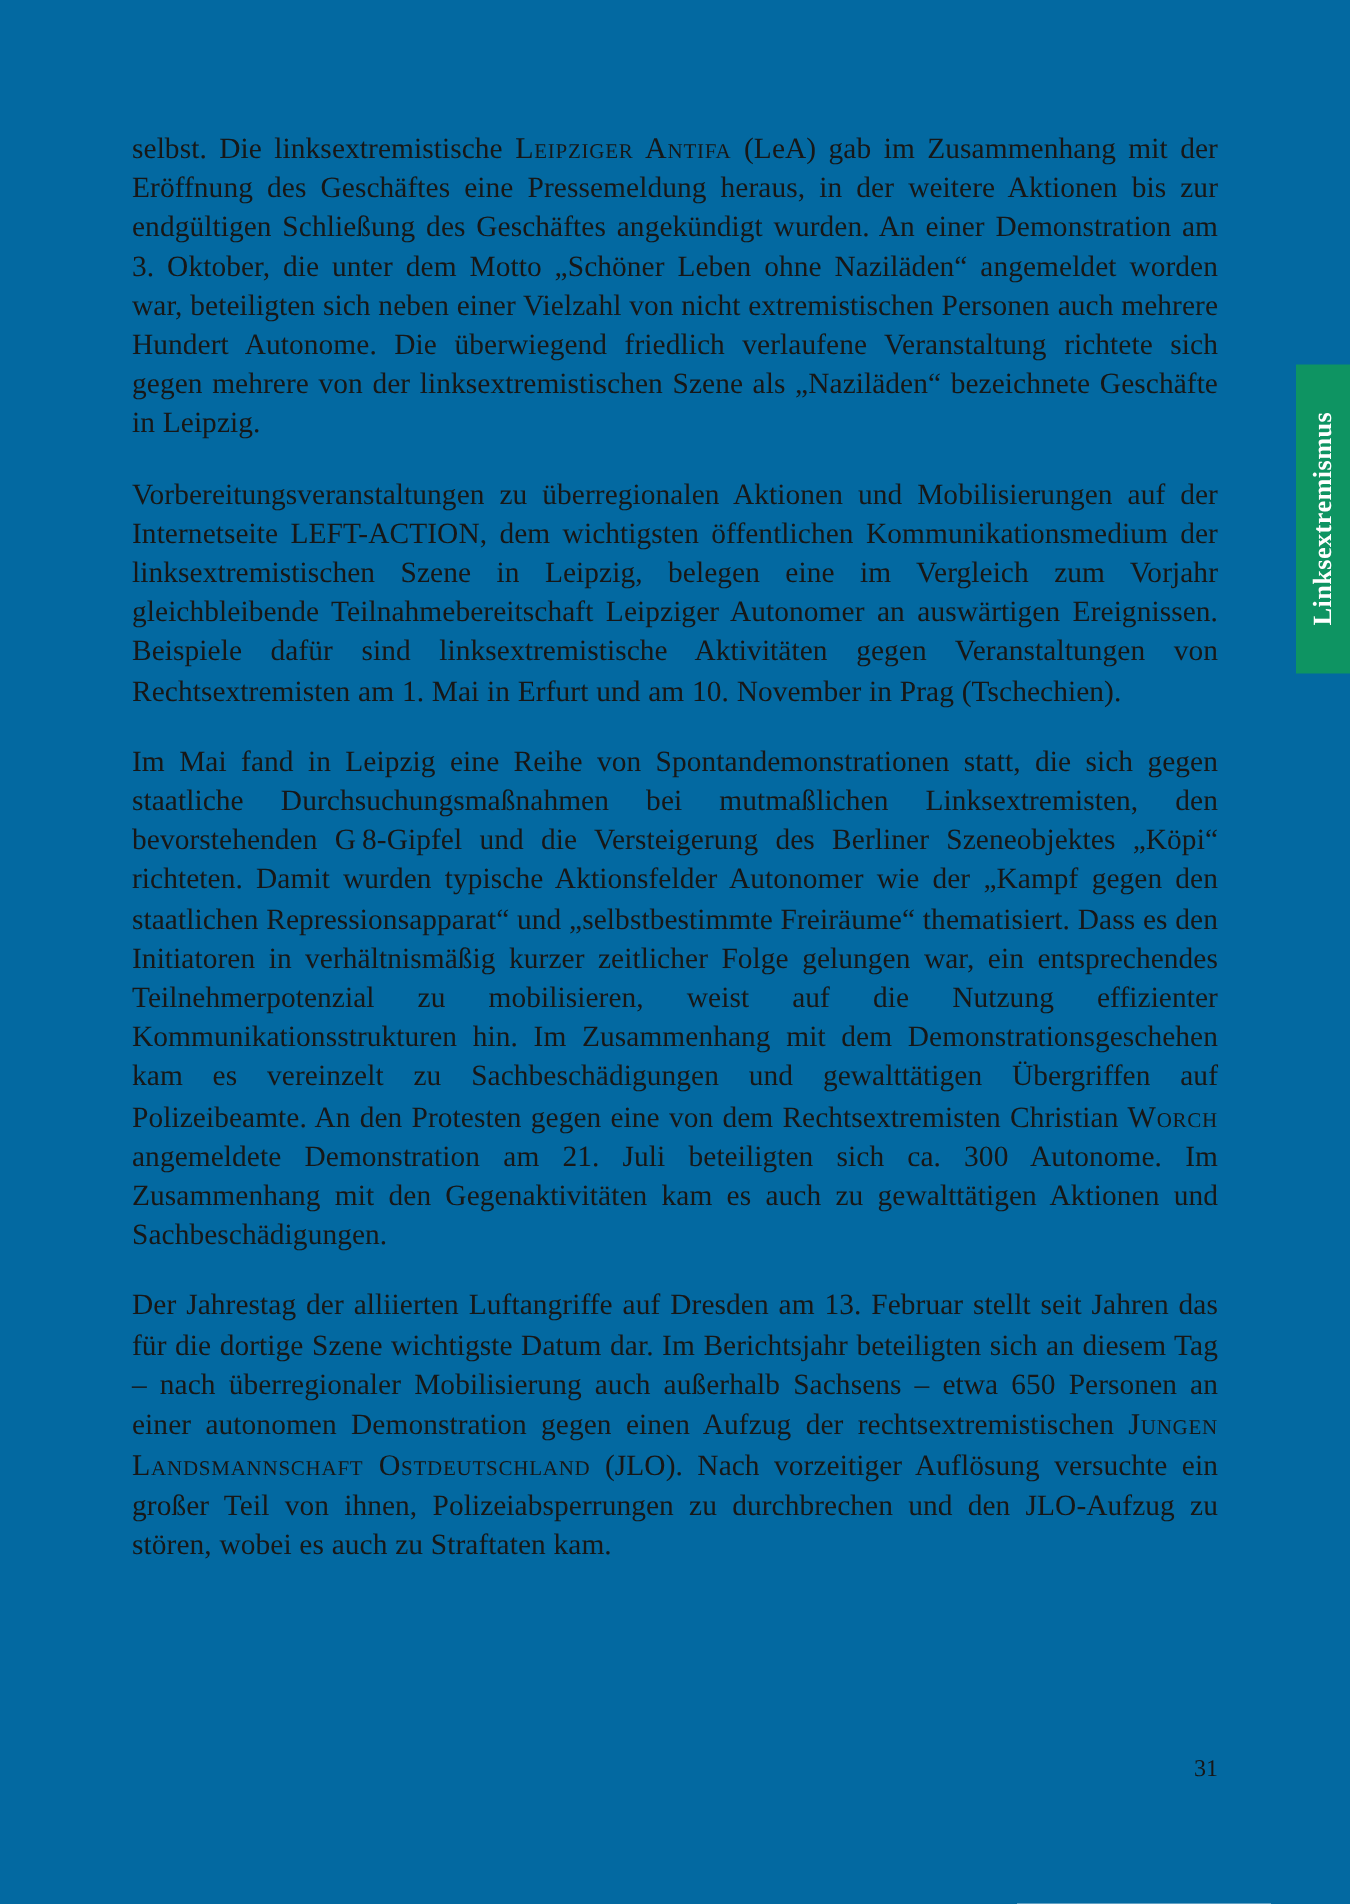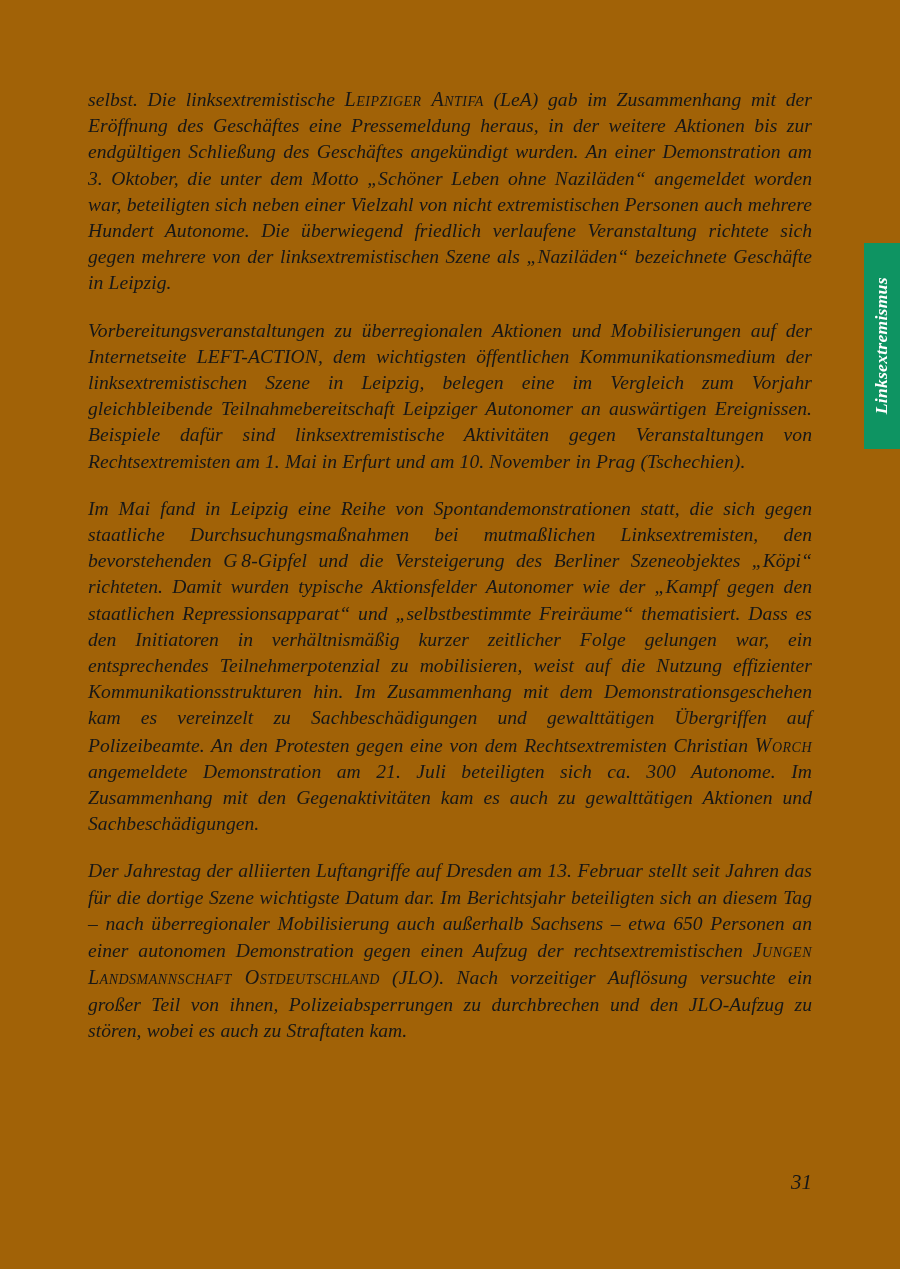--- a/index.html
+++ b/index.html
@@ -75,30 +75,30 @@
     transform: rotate(-90deg);
     transform-origin: center center;
     line-height: 1;
   }
 
   
   .folio {
     position: absolute;
     right: 88px;
     top: 1172px;
-    font-size: 21px;
+    font-size: 16px;
     line-height: 1;
     color: #171717;
     text-align: right;
   }
 </style>
 </head>
 <body>
 
-<div class="page" style="background: #a16207; font-style: italic;">
+<div class="page" style="background: #0369a1;">
 
   <div class="text-column">
     <p class="para">selbst. Die linksextremistische <span class="sc">Leipziger Antifa</span> (LeA) gab im Zusammenhang mit der Eröffnung des Geschäftes eine Pressemeldung heraus, in der weitere Aktionen bis zur endgültigen Schließung des Geschäftes angekündigt wurden. An einer Demonstration am 3. Oktober, die unter dem Motto „Schöner Leben ohne Naziläden“ angemeldet worden war, beteiligten sich neben einer Vielzahl von nicht extremistischen Personen auch mehrere Hundert Autonome. Die überwiegend friedlich verlaufene Veranstaltung richtete sich gegen mehrere von der linksextremistischen Szene als „Naziläden“ bezeichnete Geschäfte in Leipzig.</p>
     <p class="para">Vorbereitungsveranstaltungen zu überregionalen Aktionen und Mobilisierungen auf der Internetseite LEFT-ACTION, dem wichtigsten öffentlichen Kommunikationsmedium der linksextremistischen Szene in Leipzig, belegen eine im Vergleich zum Vorjahr gleichbleibende Teilnahmebereitschaft Leipziger Autonomer an auswärtigen Ereignissen. Beispiele dafür sind linksextremistische Aktivitäten gegen Veranstaltungen von Rechtsextremisten am 1. Mai in Erfurt und am 10. November in Prag (Tschechien).</p>
     <p class="para">Im Mai fand in Leipzig eine Reihe von Spontandemonstrationen statt, die sich gegen staatliche Durchsuchungsmaßnahmen bei mutmaßlichen Linksextremisten, den bevorstehenden G 8-Gipfel und die Versteigerung des Berliner Szeneobjektes „Köpi“ richteten. Damit wurden typische Aktionsfelder Autonomer wie der „Kampf gegen den staatlichen Repressionsapparat“ und „selbstbestimmte Freiräume“ thematisiert. Dass es den Initiatoren in verhältnismäßig kurzer zeitlicher Folge gelungen war, ein entsprechendes Teilnehmerpotenzial zu mobilisieren, weist auf die Nutzung effizienter Kommunikationsstrukturen hin. Im Zusammenhang mit dem Demonstrationsgeschehen kam es vereinzelt zu Sachbeschädigungen und gewalttätigen Übergriffen auf Polizeibeamte. An den Protesten gegen eine von dem Rechtsextremisten Christian <span class="sc">Worch</span> angemeldete Demonstration am 21. Juli beteiligten sich ca. 300 Autonome. Im Zusammenhang mit den Gegenaktivitäten kam es auch zu gewalttätigen Aktionen und Sachbeschädigungen.</p>
     <p class="para">Der Jahrestag der alliierten Luftangriffe auf Dresden am 13. Februar stellt seit Jahren das für die dortige Szene wichtigste Datum dar. Im Berichtsjahr beteiligten sich an diesem Tag – nach überregionaler Mobilisierung auch außerhalb Sachsens – etwa 650 Personen an einer autonomen Demonstration gegen einen Aufzug der rechtsextremistischen <span class="sc">Jungen Landsmannschaft Ostdeutschland</span> (JLO). Nach vorzeitiger Auflösung versuchte ein großer Teil von ihnen, Polizeiabsperrungen zu durchbrechen und den JLO-Aufzug zu stören, wobei es auch zu Straftaten kam.</p>
   </div>
 
   <div class="side-tab" style="background: rgb(14, 148, 98);">
     <span class="side-tab-label" style="color: rgb(255, 255, 255);">Linksextremismus</span>

